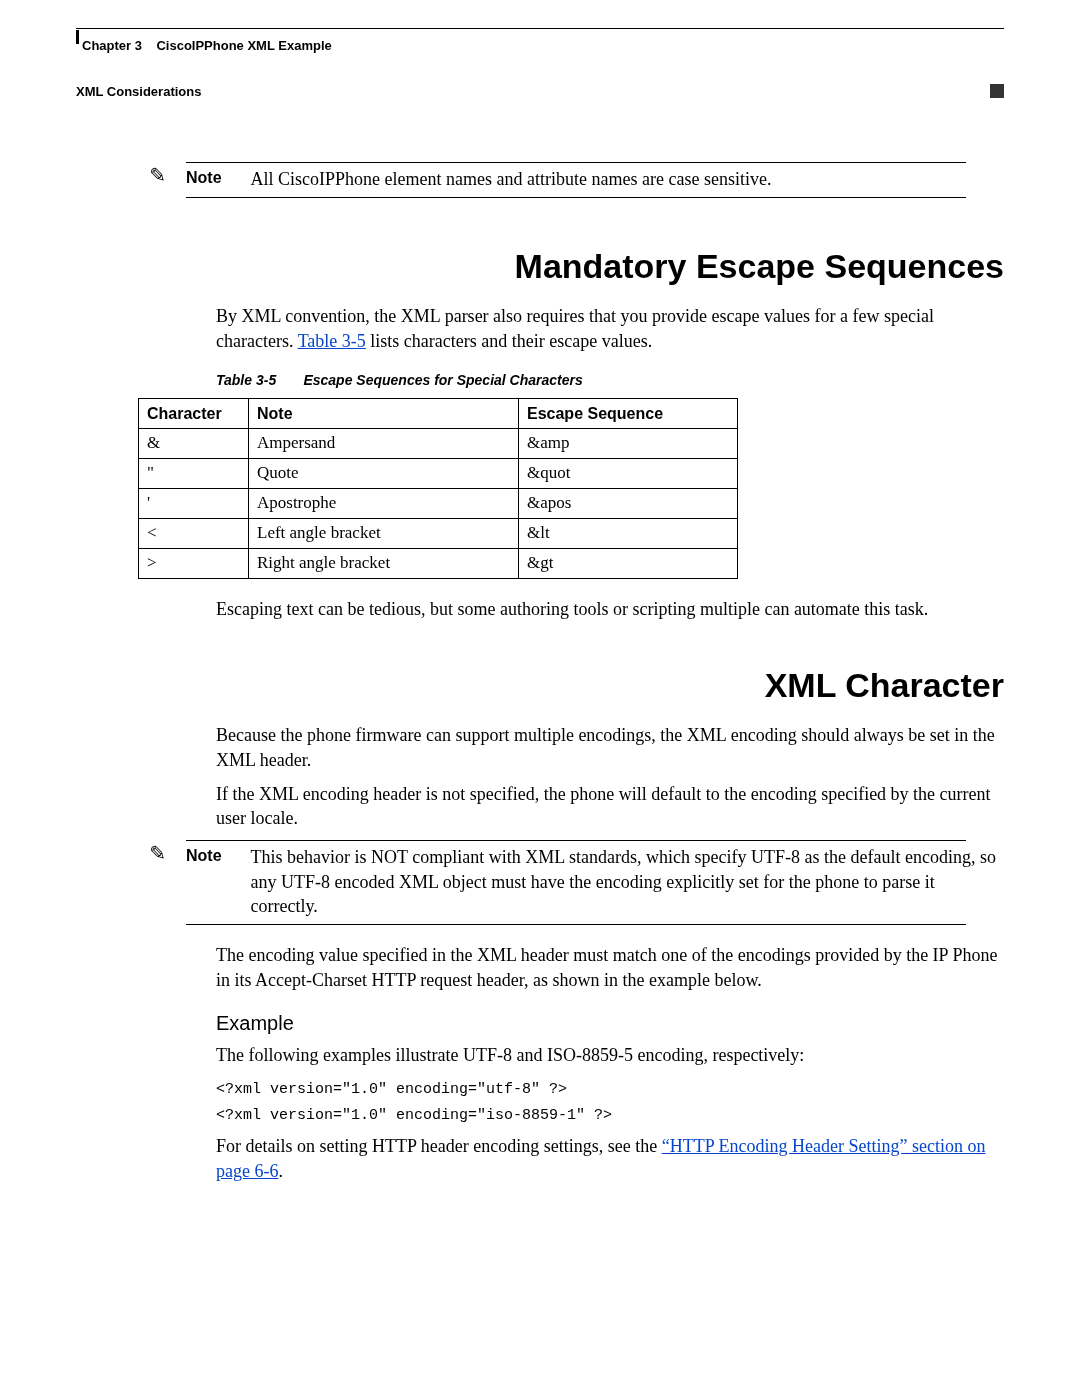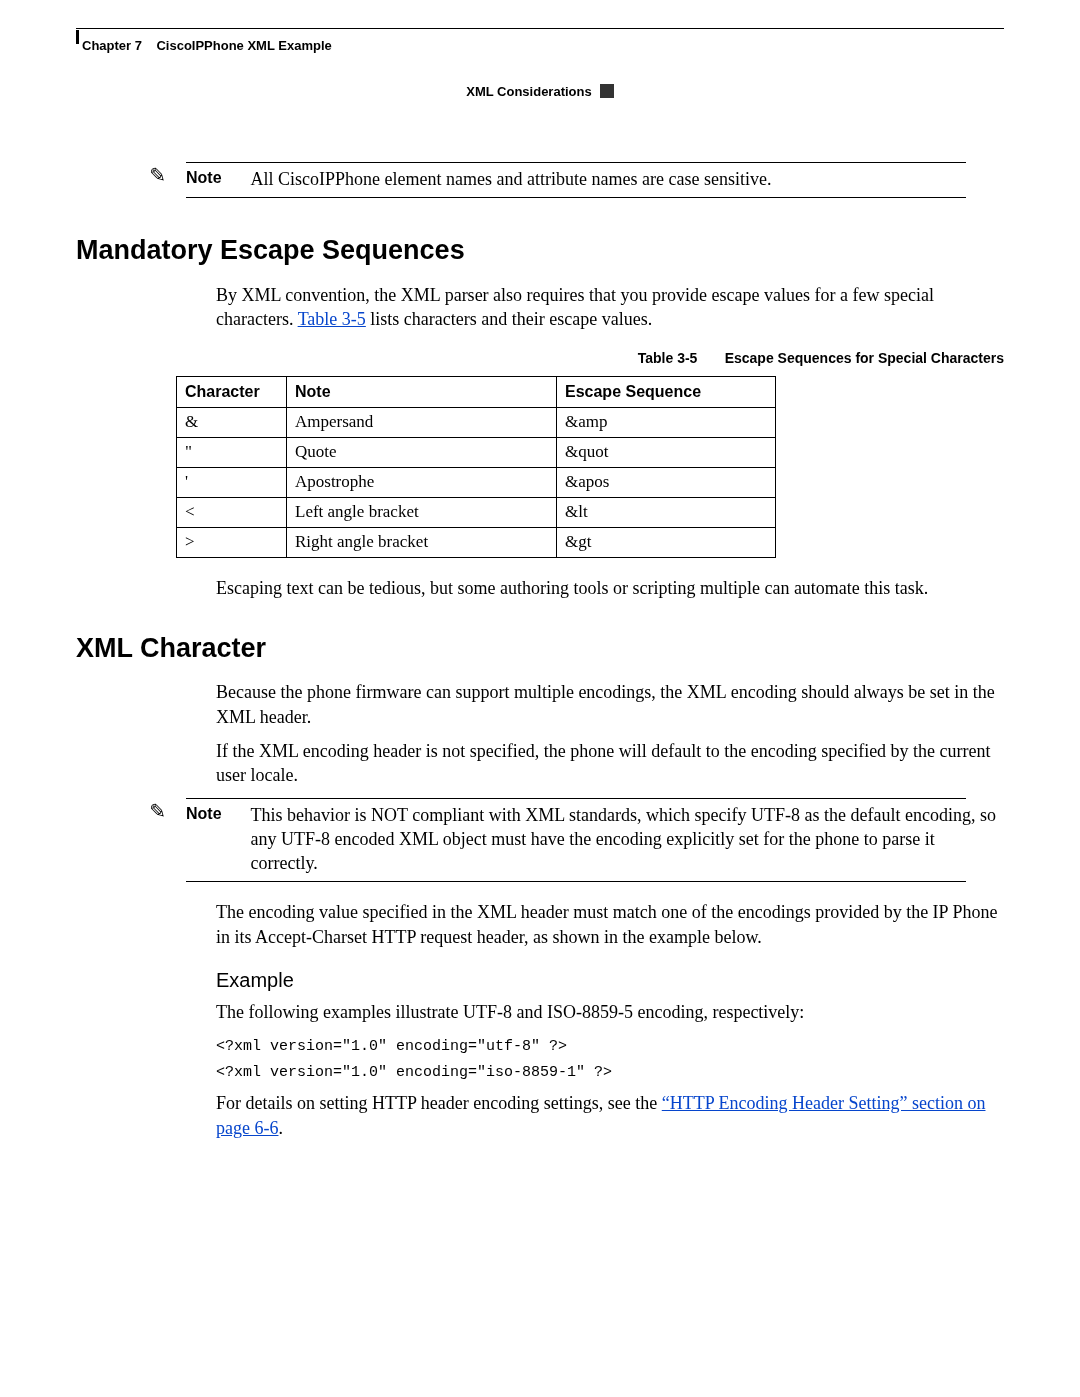--- a/index.html
+++ b/index.html
@@ -25,21 +25,21 @@
     font-family: Arial, Helvetica, sans-serif;
     font-size: 13px;
     font-weight: bold;
   }
   .header-left { padding-top: 2px; margin-left: 6px;}
   .header-sub {
     font-family: Arial, Helvetica, sans-serif;
     font-size: 13px;
     font-weight: bold;
     margin-top: 28px;
-    display:flex; align-items:center; gap:8px; justify-content:center;
+    display:flex; align-items:center; gap:8px; justify-content:space-between;
   }
   .hdr-square {
     width:14px;height:14px;background:#333;
     display:inline-block;
   }
   .left-bar {
     position: absolute;
     left: 76px; top: 30px; width: 3px; height: 14px; background:#000;
   }
 
@@ -75,43 +75,44 @@
   }
   .note-text {
     font-size: 18px;
     flex:1;
   }
   .note-container { flex:1; }
 
   h1.section {
     font-family: Arial, Helvetica, sans-serif;
     font-weight: bold;
-    font-size: 27px;
-    margin-top: 30px;
+    font-size: 34px;
+    margin-top: 42px;
     margin-bottom: 14px;
+    text-align: right;
   }
 
   .body-indent {
     margin-left: 140px;
     margin-right: 4px;
   }
   .para {
     font-size: 18px;
     margin-bottom: 10px;
   }
   .link { color: #0645cc; }
 
   .table-caption {
     font-family: Arial, Helvetica, sans-serif;
     font-size: 14px;
     font-weight: bold;
+    font-style: italic;
     margin: 18px 0 8px 140px;
-    text-align: right;
-  }
-  .table-wrap { margin-left: 100px; width: 600px; }
+  }
+  .table-wrap { margin-left: 62px; width: 600px; }
   table.esc {
     border-collapse: collapse;
     width: 100%;
     border: 1.2px solid #000;
   }
   table.esc th {
     font-family: Arial, Helvetica, sans-serif;
     font-weight: bold;
     font-size: 16px;
     text-align: left;
@@ -142,21 +143,21 @@
     line-height: 1.7;
   }
 </style>
 </head>
 <body>
 
 <div class="left-bar"></div>
 <div class="top-rule"></div>
 <div class="header-row">
   <div class="header-left">
-    <span>Chapter 7</span>
+    <span>Chapter 3</span>
     &nbsp;&nbsp;
     <span>CiscoIPPhone XML Example</span>
   </div>
 </div>
 <div class="header-sub">
   <span>XML Considerations</span>
   <span class="hdr-square"></span>
 </div>
 
 <div class="note-block">

